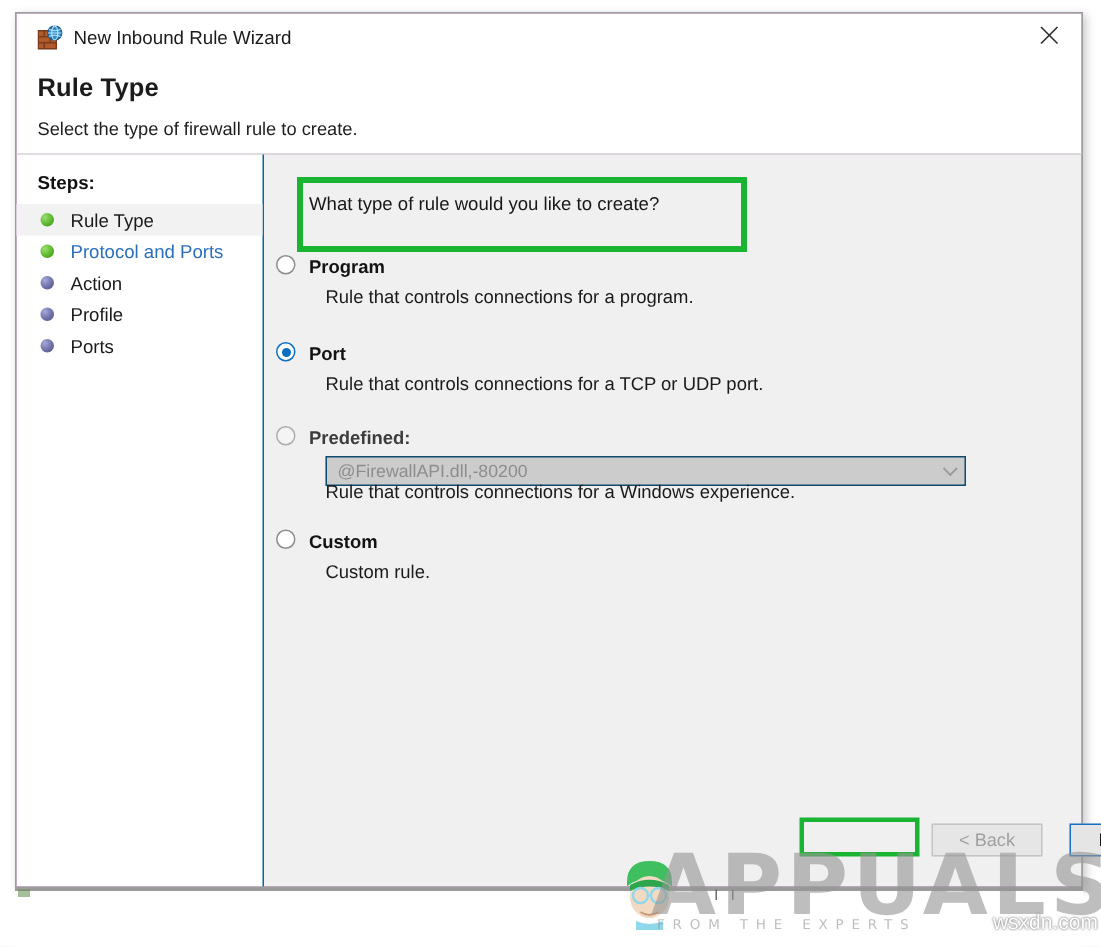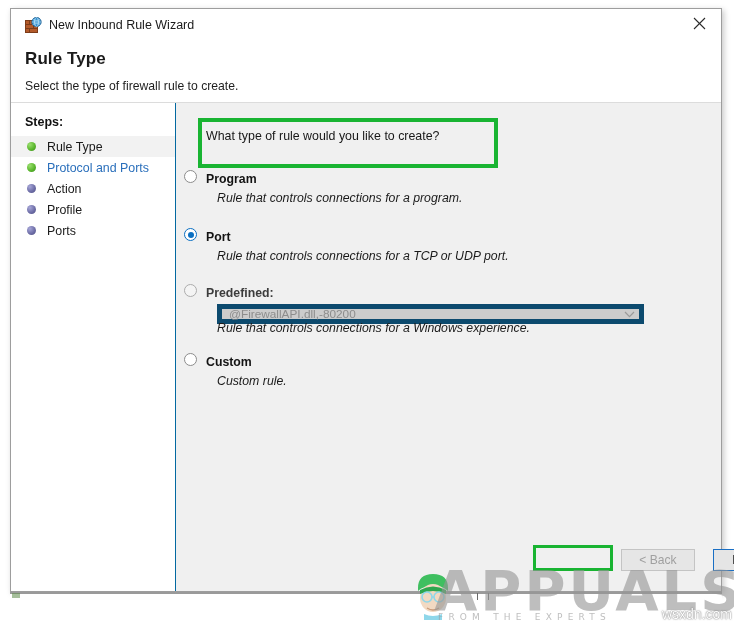--- a/index.html
+++ b/index.html
@@ -254,31 +254,30 @@
     line-height: 15px;
     display: inline-block;
   }
   .opt-title.disabled { color: #3c3c3c; }
   .opt-desc {
     font-size: 12.3px;
     color: #1a1a1a;
     margin-top: 3px;
     margin-left: 11px;
     line-height: 16px;
-    font-style: italic;
   }
 
   
   #predefined-select {
     position: absolute;
     left: 41px;
     width: 427px;
     height: 20px;
     background: #cccccc;
-    border: 5px solid #0c4a6e;
+    border: 1px solid #0c4a6e;
     box-sizing: border-box;
     display: flex;
     align-items: center;
     cursor: default;
   }
   #predefined-value {
     font-size: 11.8px;
     color: #8d8d8d;
     padding-left: 7px;
     flex: 1 1 auto;

